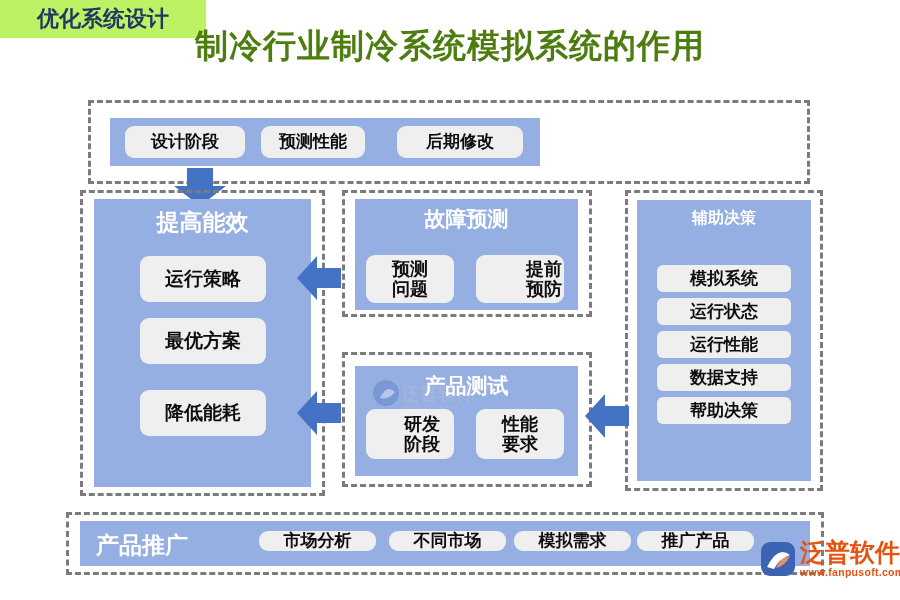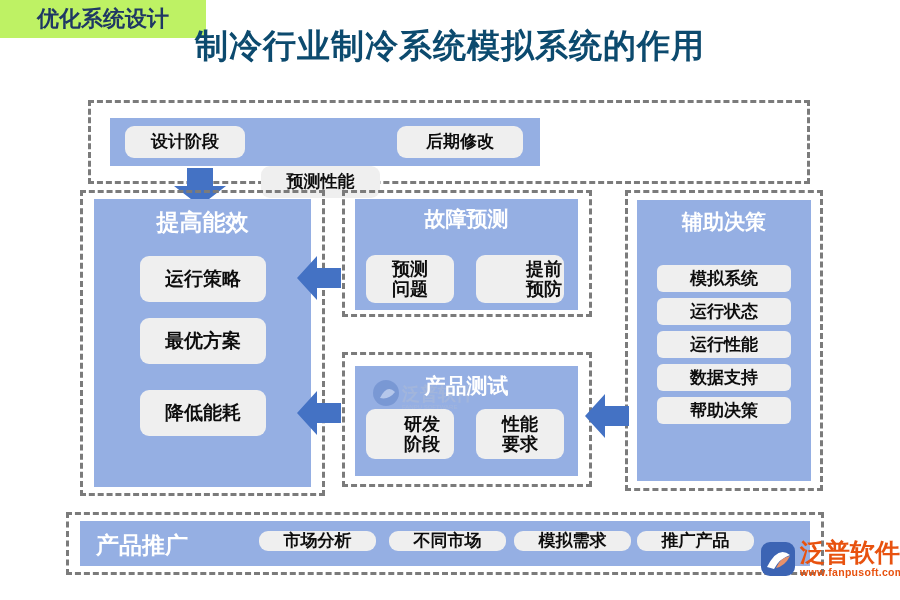--- a/index.html
+++ b/index.html
@@ -23,21 +23,21 @@
 
   
   .page-title {
     position: absolute;
     left: 0;
     top: 24px;
     width: 900px;
     text-align: center;
     font-size: 33px;
     font-weight: bold;
-    color: #0c4a6e;
+    color: #4d7c0f;
     letter-spacing: 1px;
     white-space: nowrap;
   }
 
   
   .dashed {
     position: absolute;
     border: 3px dashed #7B7B7B;
     box-sizing: border-box;
     background: transparent;
@@ -86,21 +86,21 @@
   #top-dashed { left: 88px; top: 100px; width: 722px; height: 84px; }
   #top-blue  { left: 110px; top: 118px; width: 430px; height: 48px; }
 
   .top-chip {
     position: absolute;
     top: 126px;
     height: 32px;
     font-size: 17px;
   }
   #top-chip-0 { left: 125px; width: 120px; }
-  #top-chip-1 { left: 261px; width: 119px; margin-top: 40px; }
+  #top-chip-1 { left: 261px; width: 104px; }
   #top-chip-2 { left: 397px; width: 126px; }
 
   #top-plain { left: 558px; top: 130px; width: 206px; height: 38px; font-size: 22px; }
 
   
   .arrow-down {
     position: absolute;
     width: 52px;
     height: 38px;
   }
@@ -151,21 +151,21 @@
     width: 88px;
     height: 50px;
     font-size: 18px;
     flex-direction: column;
   }
   #midbot-chip-0 { left: 366px; padding-left: 24px; }
   #midbot-chip-1 { left: 476px; }
 
   #right-dashed { left: 625px; top: 190px; width: 198px; height: 301px; }
   #right-blue   { left: 637px; top: 200px; width: 174px; height: 281px; }
-  #right-title  { position: absolute; left: 637px; top: 208px; width: 174px; font-size: 21px; }
+  #right-title  { position: absolute; left: 637px; top: 208px; width: 174px; font-size: 16px; }
 
   .right-chip {
     position: absolute;
     left: 657px;
     width: 134px;
     height: 27px;
     font-size: 17px;
     border-radius: 6px;
   }
   #right-chip-0 { top: 265px; }

